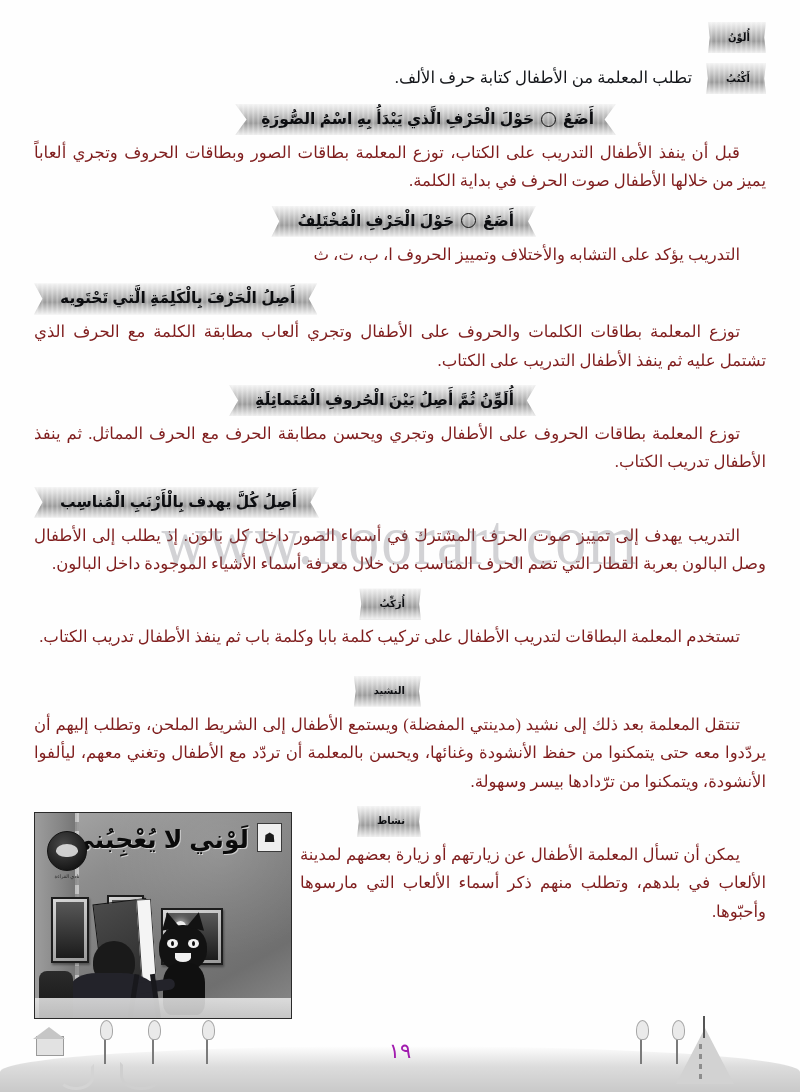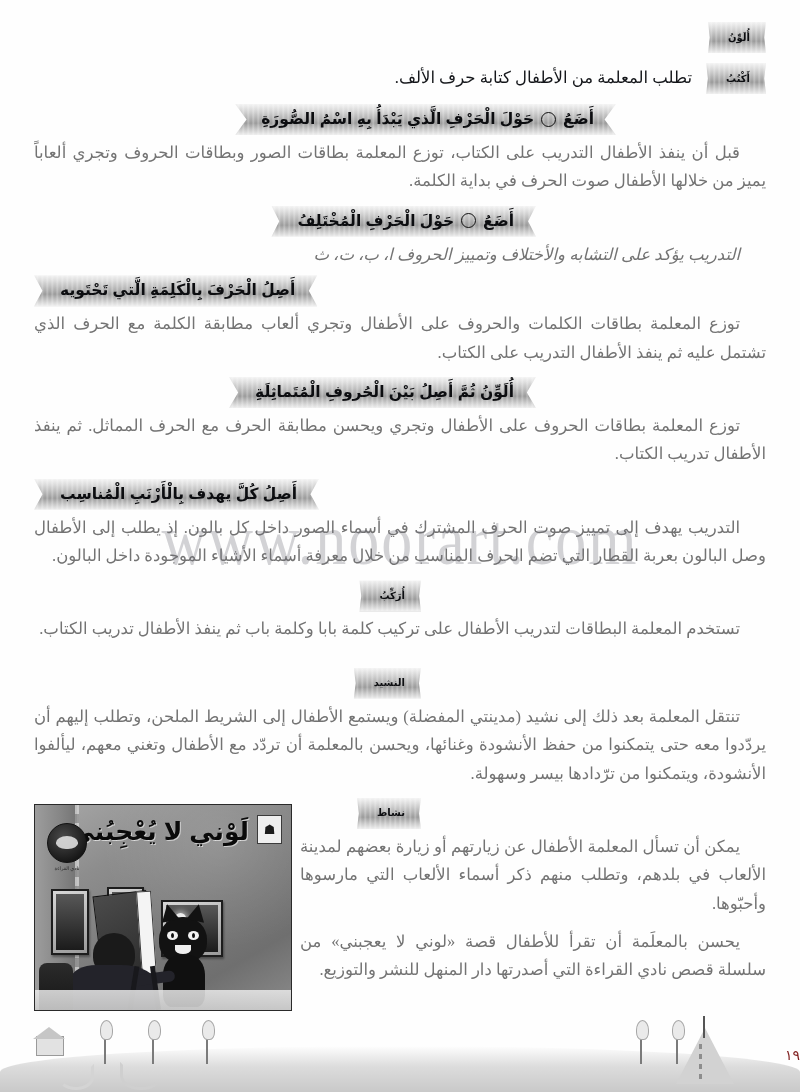--- a/index.html
+++ b/index.html
@@ -125,28 +125,28 @@
     border: 1.6px solid #111;
     border-radius: 50%;
     background: transparent;
     vertical-align: middle;
   }
 
   
   .para {
     font-size: 16.5px;
     line-height: 1.72;
-    color: #737373;
+    color: #7f1d1d;
     text-align: justify;
     text-align-last: right;
     margin: 2px 0 10px 0;
     text-indent: 26px;
     letter-spacing: 0px;
   }
-  .para.tight { margin-bottom: 6px; font-style: italic; }
+  .para.tight { margin-bottom: 14px; }
   .para.single { text-align: right; }
 
   
   .figure {
     float: left;
     width: 256px;
     height: 205px;
     margin: 6px 8px 8px 0;
     border: 1px solid #2a2a2a;
     position: relative;
@@ -380,23 +380,23 @@
   #footer-band .swirl2 {
     position:absolute; bottom: 2px; left: 58px;
     width: 30px; height: 20px; border: 3px solid #d4d4d4;
     border-top-color: transparent; border-left-color: transparent;
     border-radius: 0 0 50% 50%;
   }
 
   #page-number {
     position: absolute;
     left: 0; right: 0; bottom: 28px;
-    text-align: right;
-    font-size: 14px;
-    color: #7f1d1d;
+    text-align: center;
+    font-size: 21px;
+    color: #a21caf;
     z-index: 6;
     font-family: "Liberation Serif","DejaVu Serif",serif;
   }
 
   .clearfix::after { content:""; display:block; clear:both; }
   .spacer-sm { height: 8px; }
 </style>
 </head>
 <body>
 
@@ -537,21 +537,20 @@
     <div class="block">
       <div class="ribbon-wrap farther">
         <div class="ribbon small">
           <span>نشاط</span>
         </div>
       </div>
       <p class="para">يمكن أن تسأل المعلمة الأطفال عن زيارتهم أو زيارة بعضهم لمدينة الألعاب في بلدهم، وتطلب منهم ذكر أسماء الألعاب التي مارسوها وأحبّوها.</p>
     </div>
 
     <div class="block">
-      <p class="para">يحسن بالمعلَمة أن تقرأ للأطفال قصة «لوني لا يعجبني» من سلسلة قصص نادي القراءة التي أصدرتها دار المنهل للنشر والتوزيع.</p>
     </div>
 
     <div class="clearfix"></div>
   </div>
 
   <div id="footer-band">
     <div class="ground"></div>
     <div class="house"></div>
     <div class="house-roof"></div>
     <div class="tent"></div>

